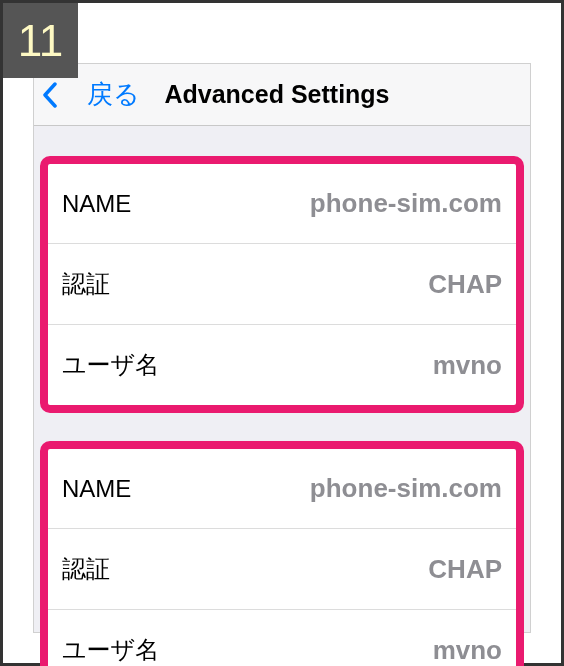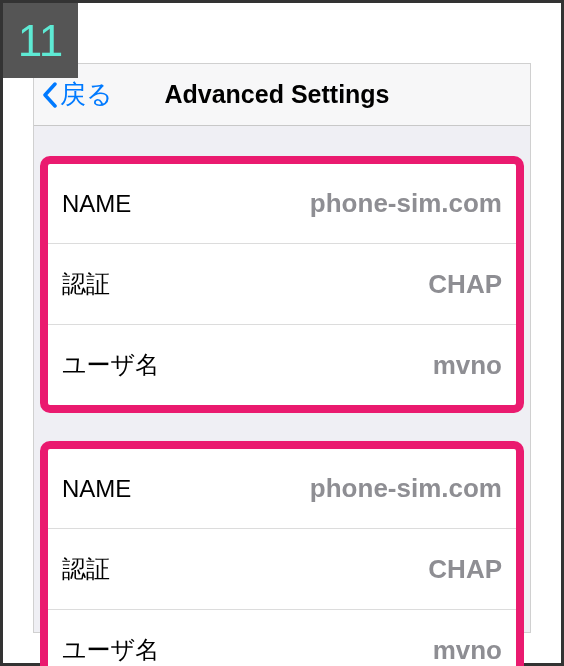--- a/index.html
+++ b/index.html
@@ -21,21 +21,21 @@
       position: relative;
       background: #fff;
     }
     .step-badge {
       position: absolute;
       top: 0;
       left: 0;
       width: 75px;
       height: 75px;
       background: #555;
-      color: #5eead4;
+      color: #fef9c3;
       font-size: 44px;
       font-weight: 300;
       display: flex;
       align-items: center;
       justify-content: center;
       z-index: 10;
     }
     .screen {
       position: absolute;
       top: 60px;
@@ -53,20 +53,21 @@
       align-items: center;
       position: relative;
     }
     .back-button {
       display: flex;
       align-items: center;
       padding-left: 8px;
       color: #007aff;
       font-size: 26px;
       cursor: pointer;
+      gap: 27px;
     }
     .chevron-left {
       width: 16px;
       height: 26px;
       margin-right: 2px;
     }
     .nav-title {
       position: absolute;
       left: 0;
       right: 10px;

